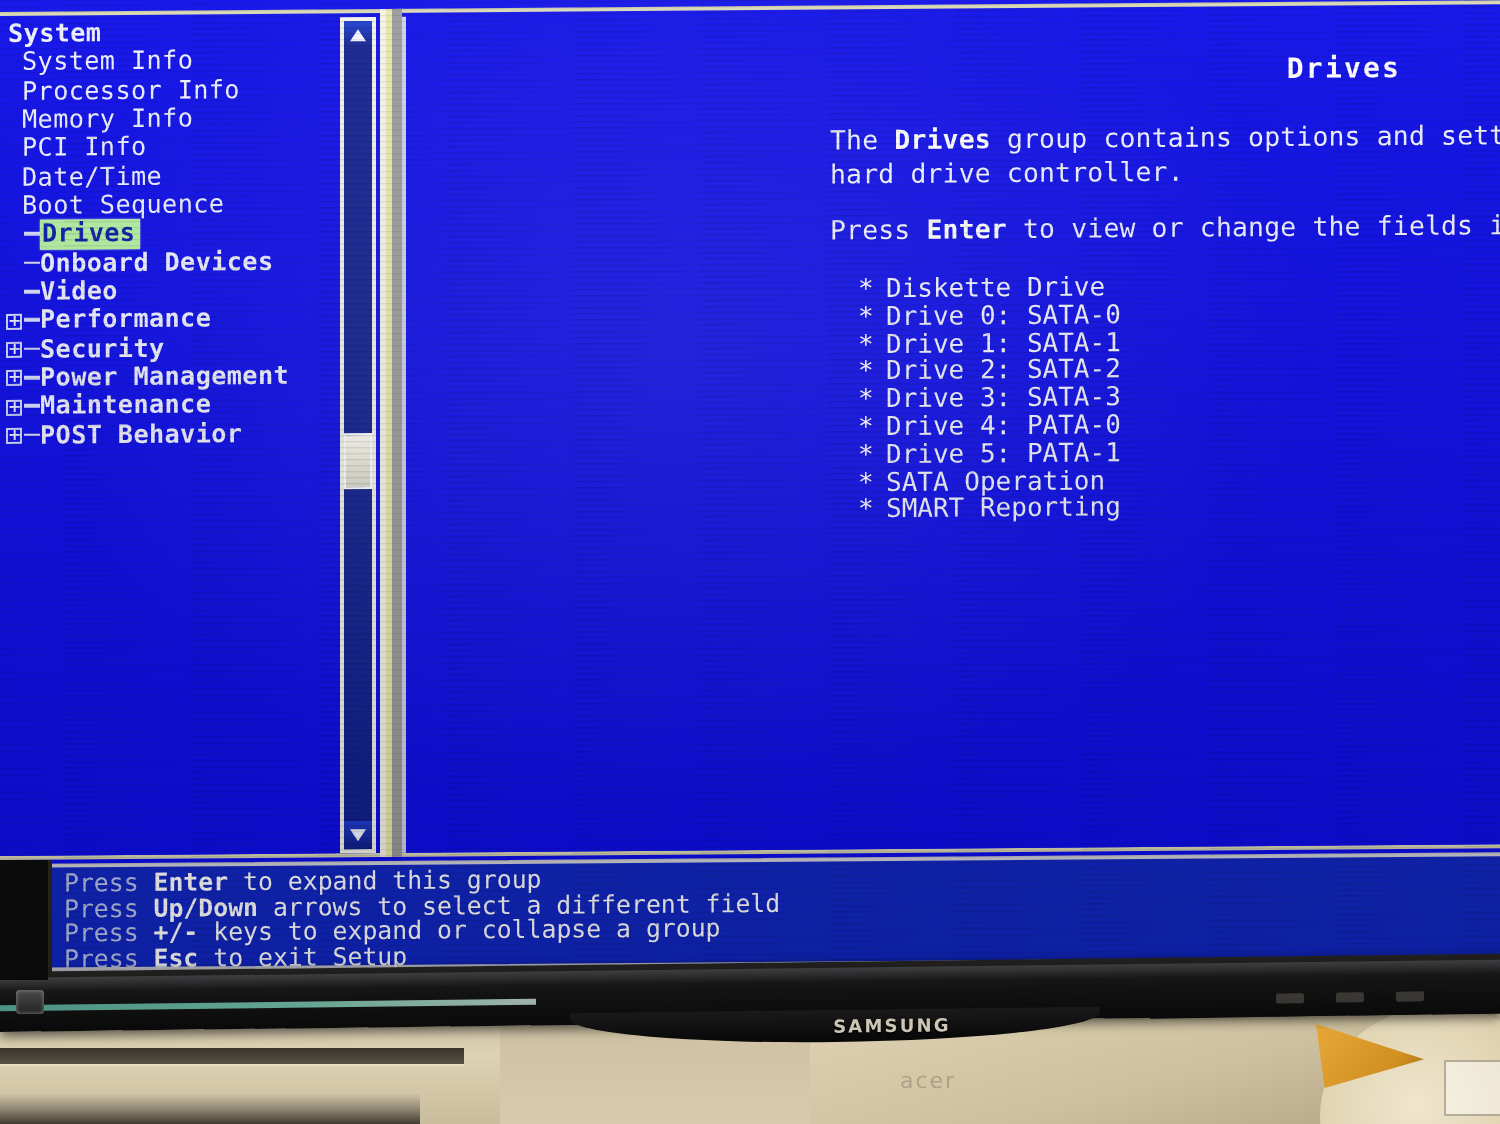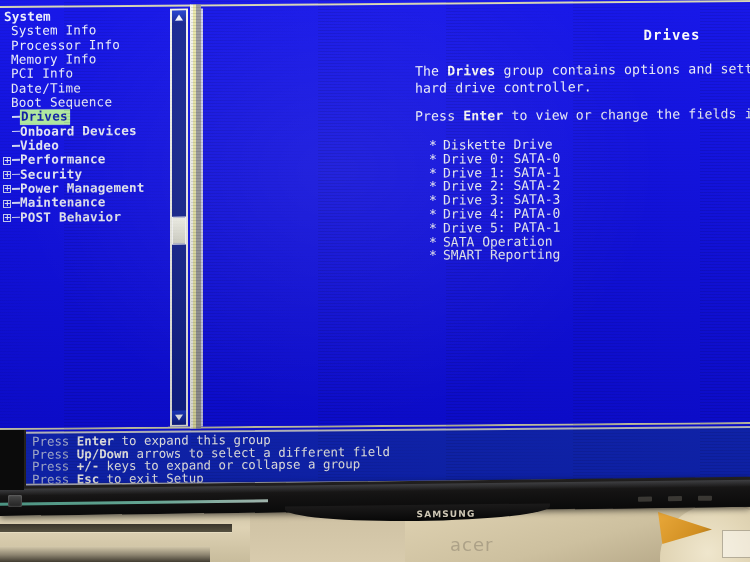--- a/index.html
+++ b/index.html
@@ -17,21 +17,21 @@
           background:linear-gradient(180deg,#cfc4a7 0%,#ded2b4 40%,#c8bc9c 100%); }
   #kbd-fnrow { position:absolute; left:0; top:524px; width:232px; height:8px;
           background:linear-gradient(180deg,#3a352c,#55503f);
           box-shadow:0 1px 0 #e6dcc0; }
   #kbd-keys { position:absolute; left:0; top:546px; width:210px; height:16px;
           background:linear-gradient(180deg,#d6cbad 0%,#8e8571 55%,#413c31 100%); }
   #acer-box { position:absolute; left:405px; top:510px; width:290px; height:52px;
           background:linear-gradient(165deg,#ded1b1 0%,#cdc09f 60%,#b6a888 100%); }
   #acer-text { position:absolute; left:450px; top:534px; color:#8e8470;
           font-family:"DejaVu Sans","Liberation Sans",sans-serif;
-          font-size:18px; letter-spacing:1px; opacity:.55; }
+          font-size:11px; letter-spacing:1px; opacity:.55; }
   #disc { position:absolute; left:660px; top:503px; width:120px; height:110px;
           border-radius:50%;
           background:radial-gradient(circle at 40% 45%, #efe6cd 0%, #e2d6b6 45%, #cfc2a1 100%); }
   #disc-wedge { position:absolute; left:658px; top:512px; width:54px; height:32px;
           background:linear-gradient(130deg,#e9a83a 0%,#d18f22 70%,#9e6c18 100%);
           clip-path:polygon(0% 0%, 100% 55%, 8% 100%); }
   #disc-label { position:absolute; left:722px; top:530px; width:40px; height:28px;
           background:rgba(255,255,255,.45); border:1px solid rgba(120,110,85,.5); }
 
   

